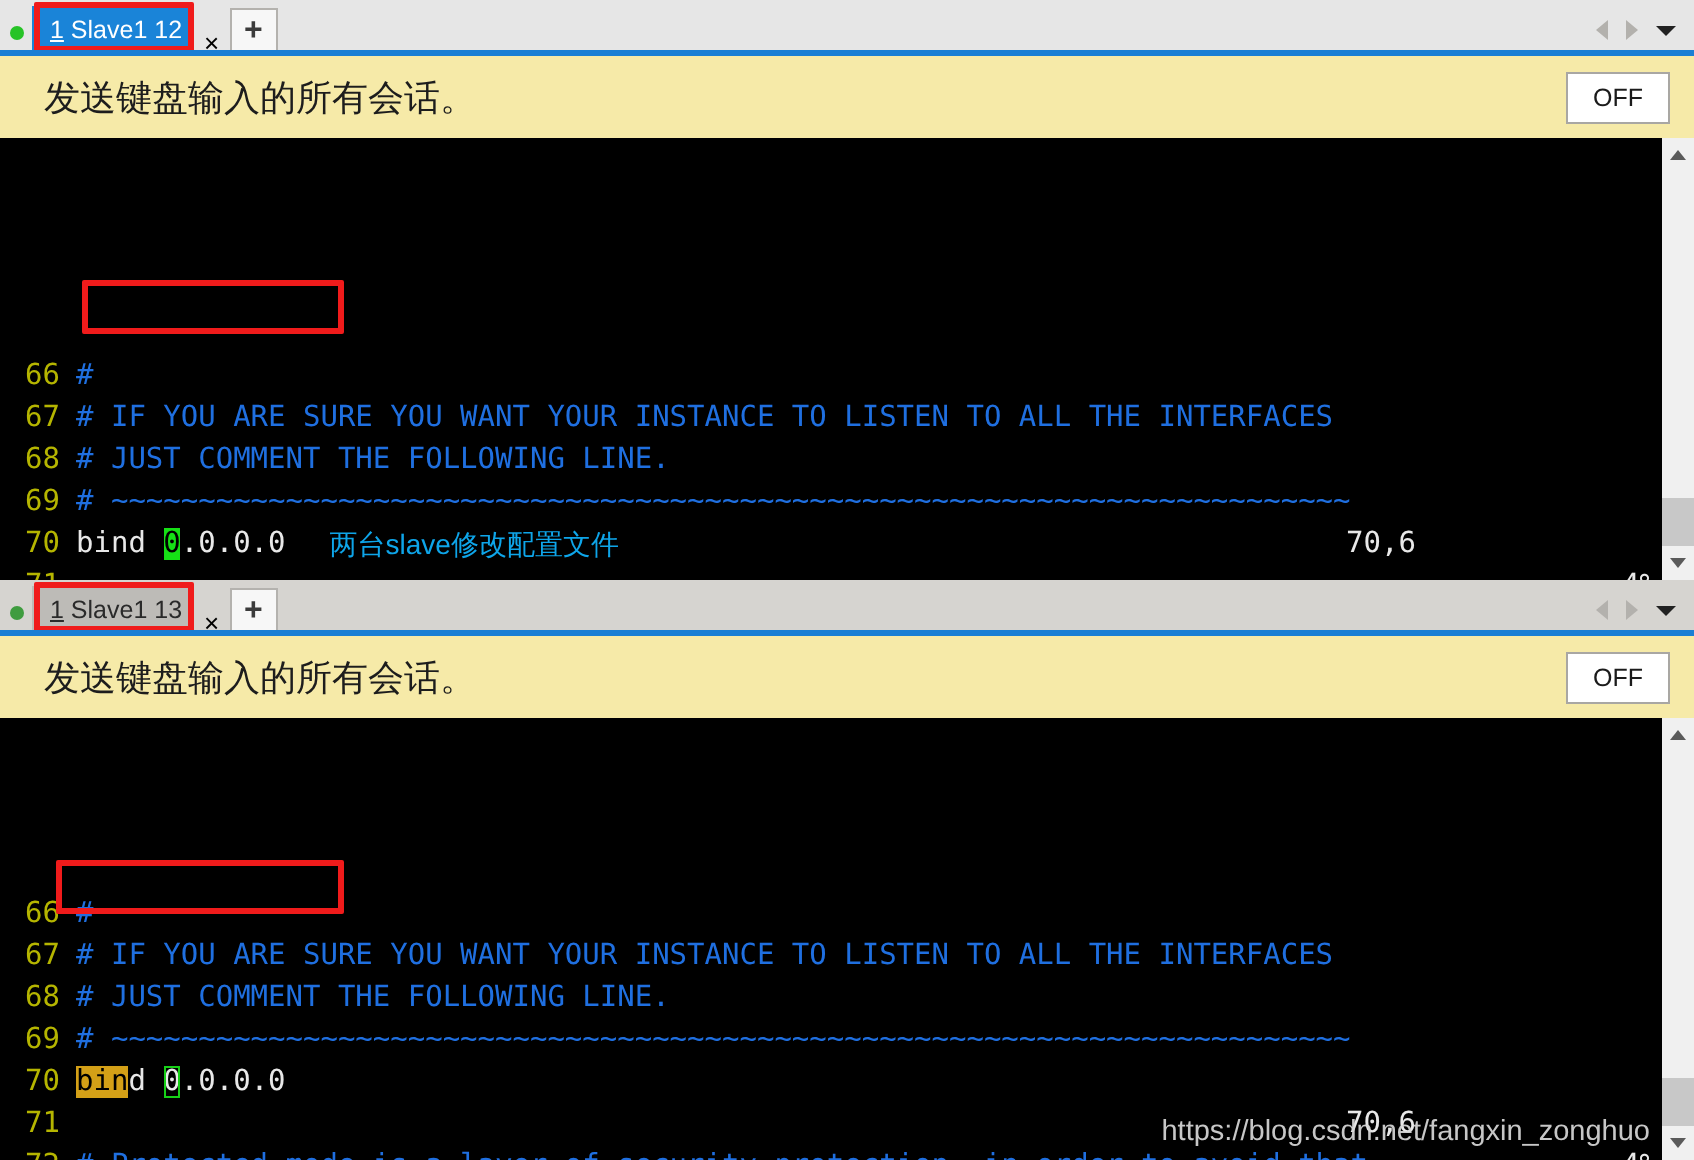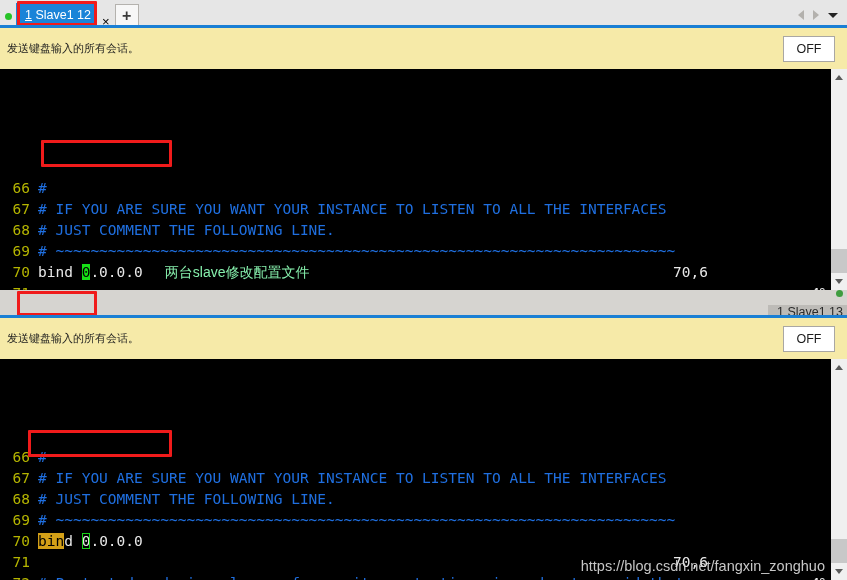--- a/index.html
+++ b/index.html
@@ -37,21 +37,21 @@
   
   .tabbar {
     height: 28px;
     display: flex;
     align-items: flex-end;
     position: relative;
     flex: 0 0 auto;
     box-sizing: border-box;
   }
   .tabbar.active   { background: #e6e6e6; }
-  .tabbar.inactive { background: #d6d4d0; flex-direction: column; }
+  .tabbar.inactive { background: #d6d4d0; }
 
   .tabbar::after {
     content: "";
     position: absolute;
     left: 0; right: 0; bottom: 0;
     height: 3px;
     background: #1a7fd4;
   }
 
   .status-dot {
@@ -145,23 +145,23 @@
   .notice {
     height: 41px;
     background: #f6eaa8;
     display: flex;
     align-items: center;
     flex: 0 0 auto;
     position: relative;
     box-sizing: border-box;
   }
   .notice-text {
-    font-size: 11px;
+    font-size: 18px;
     color: #1d1d1d;
-    margin-left: 7px;
+    margin-left: 22px;
     white-space: nowrap;
     text-align: right;
   }
   .notice-spacer { flex: 1 1 auto; }
   .off-btn {
     width: 52px;
     height: 26px;
     background: #ffffff;
     border: 1px solid #a9a7a3;
     color: #1b1b1b;
@@ -222,21 +222,21 @@
     margin-top: 12px;
   }
   
   .cursor-outline {
     outline: 1.5px solid #17d017;
     outline-offset: -1px;
     color: #e8e8e8;
   }
 
   .annot {
-    color: #86efac;
+    color: #0ea5e9;
     font-family: "Liberation Sans", sans-serif;
     font-size: 14px;
     margin-left: 22px;
     text-align: right;
   }
 
   
   .line-redbox {
     position: absolute;
     border: 3px solid #f01b1b;

